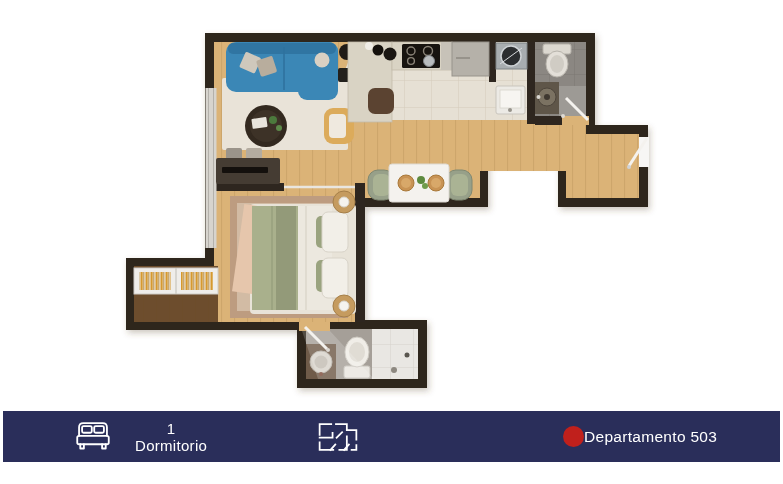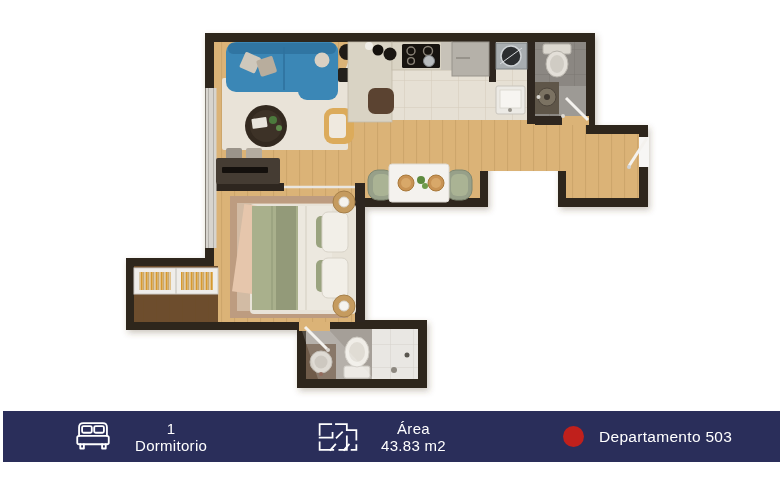--- a/index.html
+++ b/index.html
@@ -5,21 +5,21 @@
   html,body{margin:0;padding:0;background:#ffffff;}
   #stage{position:relative;width:783px;height:484px;background:#fff;overflow:hidden;
          font-family:"Liberation Sans", sans-serif;}
   #plan-wrap{position:absolute;left:0;top:0;width:783px;height:404px;}
   
   #footer-bar{position:absolute;left:3px;right:3px;top:411px;height:51px;
               background:var(--footer-bg,#2a2e5a);color:var(--footer-text,#ffffff);}
   .fgroup{position:absolute;top:0;height:51px;display:flex;align-items:center;}
   #g-bed{left:70px;gap:22px;}
   #g-area{left:312px;gap:20px;}
-  #g-unit{left:560px;gap:15px;}
+  #g-unit{left:560px;}
   .ftext{display:flex;flex-direction:column;align-items:center;line-height:17px;
          font-size:15px;letter-spacing:.3px;color:var(--footer-text,#ffffff);}
   .ftext .l1{white-space:nowrap;}
   .ftext .l2{white-space:nowrap;}
   #unit-label{font-size:15.5px;letter-spacing:.3px;white-space:nowrap;}
   #red-dot{width:21px;height:21px;border-radius:50%;background:var(--dot-red,#c0201c);}
   .icon svg{display:block;}
 </style>
 </head>
 <body>
@@ -285,24 +285,20 @@
       <span class="icon">
         <svg width="46" height="34" viewBox="0 0 66 50" fill="none" stroke="#ffffff" stroke-width="2.6" stroke-linecap="square">
           <path d="M6,6 h17 m7,0 h16 v9 m0,9 v20 h-11 m-9,0 h-20 v-11 m0,-11 v-16"></path>
           <path d="M46,15 h14 v14 m0,8 v7 h-7"></path>
           <path d="M6,26 h19 m0,0 v-7"></path>
           <path d="M31,26 l8,-8"></path>
           <path d="M22,44 l7,-8"></path>
           <path d="M42,44 l7,-8"></path>
         </svg>
       </span>
-      <span class="ftext">
-        <span class="l1">Área</span>
-        <span class="l2">43.83 m2</span>
-      </span>
     </div>
 
     <div class="fgroup" id="g-unit">
       <span id="red-dot"></span>
       <span id="unit-label">Departamento 503</span>
     </div>
 
   </div>
 </div>
 

